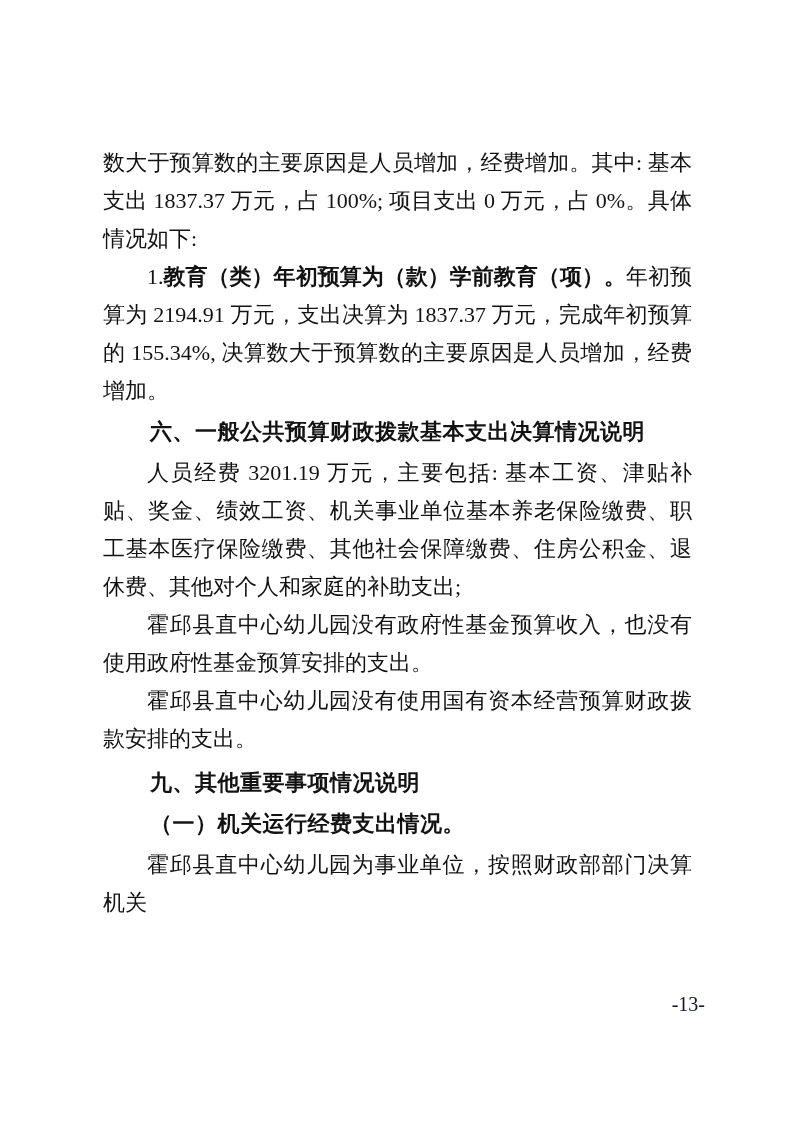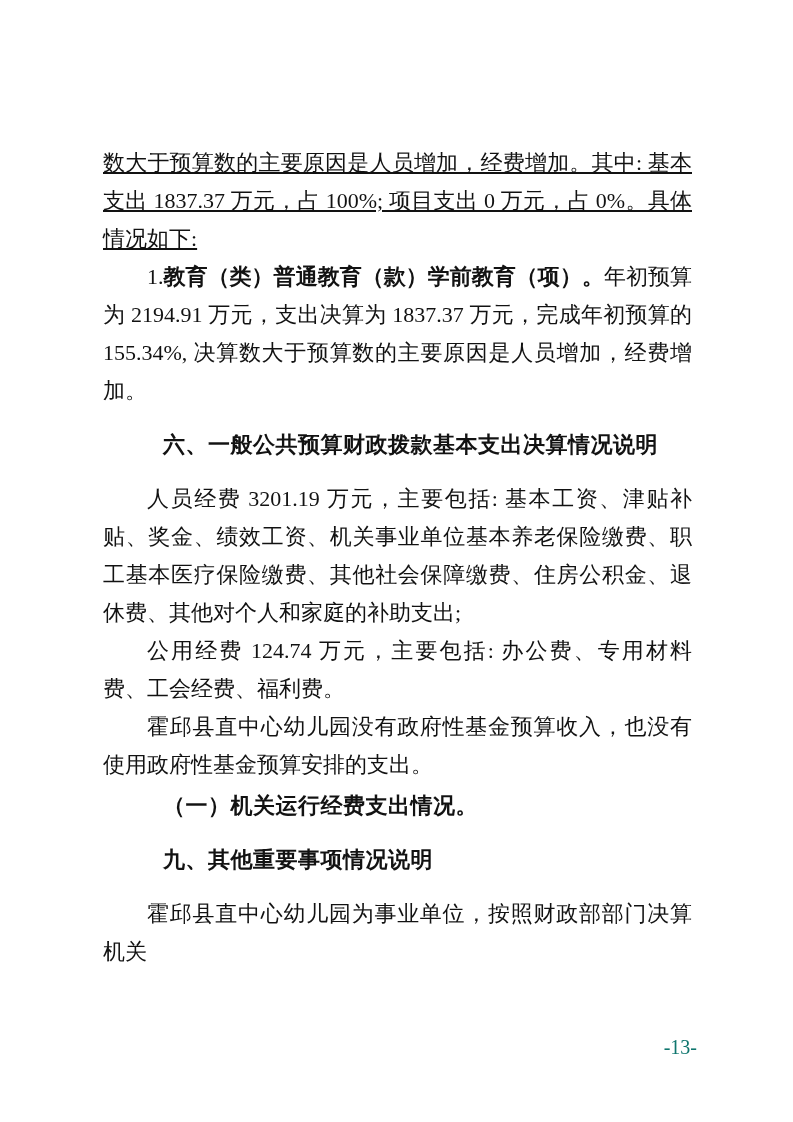--- a/index.html
+++ b/index.html
@@ -29,72 +29,70 @@
   }
   .para {
     margin: 0;
     text-align: justify;
     text-justify: inter-ideograph;
     text-indent: 2em;
     word-break: break-all;
   }
   .flush {
     text-indent: 0;
-    text-decoration: underline;
   }
   .heading {
-    margin: 16px;
+    margin: 3px;
     font-family: "Liberation Sans", sans-serif;
     font-weight: bold;
     text-align: left;
     text-indent: 2em;
     letter-spacing: 0.5px;
   }
   .gap-sm { margin-top: 6px; }
   .gap-xs { margin-top: 3px; }
   .bold-lead {
     font-weight: bold;
   }
   .page-number {
     position: absolute;
     top: 992px;
-    right: 96px;
+    right: 88px;
     font-family: "Liberation Serif", serif;
     font-size: 20px;
     line-height: 24px;
-    color: #0f766e;
-    margin-top: 43px;
+    color: #0f172a;
   }
 </style>
 </head>
 <body>
 
 <div class="page">
 
   <div class="content">
 
     <p class="para flush">数大于预算数的主要原因是人员增加，经费增加。其中: 基本支出 1837.37 万元，占 100%; 项目支出 0 万元，占 0%。具体情况如下:</p>
 
-    <p class="para"><span>1.</span><span class="bold-lead">教育（类）普通教育（款）学前教育（项）。</span><span>年初预算为 2194.91 万元，支出决算为 1837.37 万元，完成年初预算的 155.34%, 决算数大于预算数的主要原因是人员增加，经费增加。</span></p>
+    <p class="para"><span>1.</span><span class="bold-lead">教育（类）年初预算为（款）学前教育（项）。</span><span>年初预算为 2194.91 万元，支出决算为 1837.37 万元，完成年初预算的 155.34%, 决算数大于预算数的主要原因是人员增加，经费增加。</span></p>
 
     <p class="heading">六、一般公共预算财政拨款基本支出决算情况说明</p>
 
 
     <p class="para">人员经费 3201.19 万元，主要包括: 基本工资、津贴补贴、奖金、绩效工资、机关事业单位基本养老保险缴费、职工基本医疗保险缴费、其他社会保障缴费、住房公积金、退休费、其他对个人和家庭的补助支出;</p>
 
-    <p class="para">公用经费 124.74 万元，主要包括: 办公费、专用材料费、工会经费、福利费。</p>
 
 
     <p class="para">霍邱县直中心幼儿园没有政府性基金预算收入，也没有使用政府性基金预算安排的支出。</p>
 
 
+    <p class="para">霍邱县直中心幼儿园没有使用国有资本经营预算财政拨款安排的支出。</p>
+
+    <p class="heading gap-sm">九、其他重要事项情况说明</p>
 
     <p class="heading gap-xs">（一）机关运行经费支出情况。</p>
-
-    <p class="heading gap-sm">九、其他重要事项情况说明</p>
 
     <p class="para">霍邱县直中心幼儿园为事业单位，按照财政部部门决算机关</p>
 
   </div>
 
   <div class="page-number">-13-</div>
 
 </div>
 
 </body></html>

